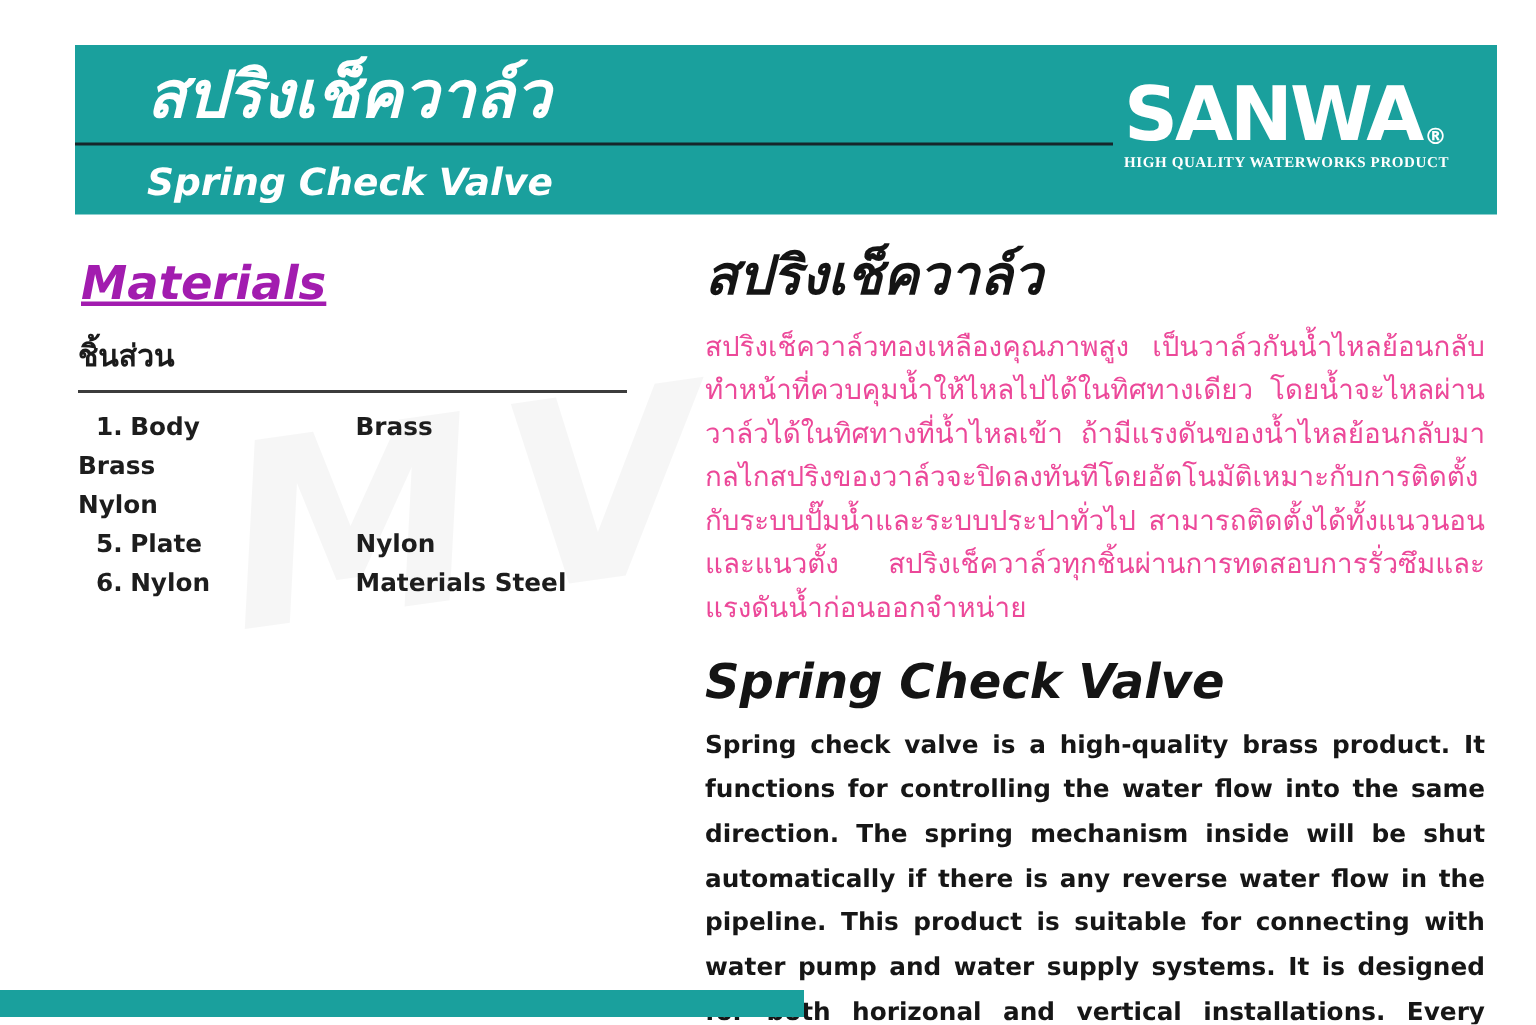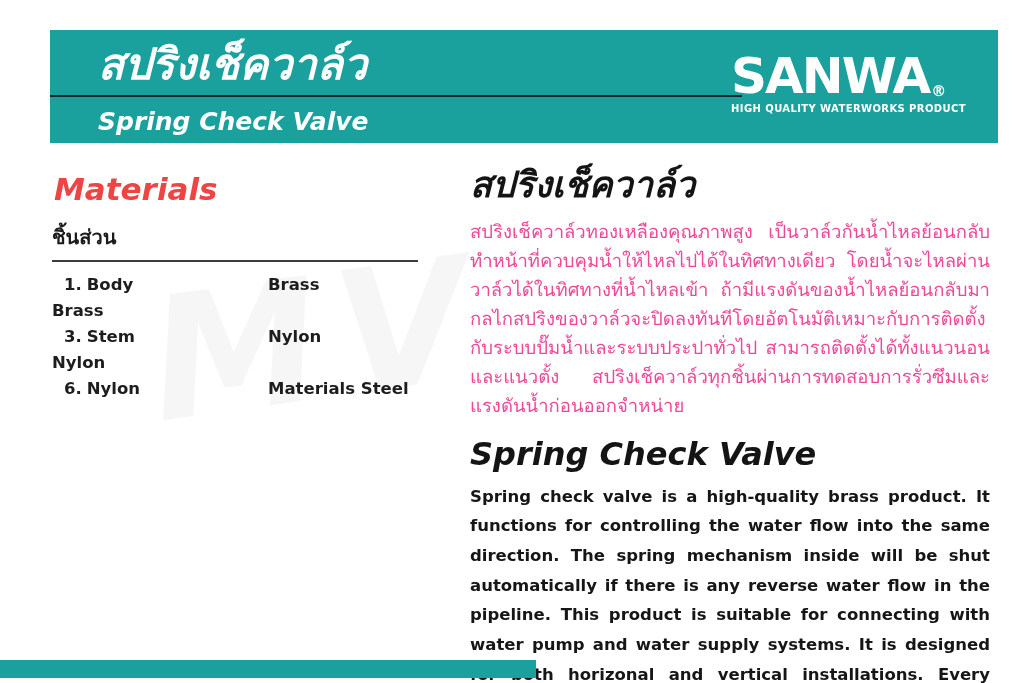--- a/index.html
+++ b/index.html
@@ -57,48 +57,48 @@
   }
   .brand-reg {
     font-size:15px; font-weight:700; color:#ffffff;
     margin-left:2px; position:relative; bottom:1px;
   }
   .brand-tagline {
     margin-top:4px;
     font-size:10px; font-weight:700;
     letter-spacing:0.4px; color:#ffffff;
     white-space:nowrap;
+    font-family:Liberation Serif, serif;
   }
   
   .content {
     position:absolute; left:0; top:165px;
     width:1024px;
     padding:0 34px 0 52px;
     display:grid;
     grid-template-columns:366px 520px;
     column-gap:52px;
   }
   .materials-heading {
     font-size:31px; font-weight:800; font-style:italic;
-    color:#ef4444; margin:6px 0 14px 2px;
+    color:#a21caf; margin:6px 0 14px 2px;text-decoration:underline;
   }
   .materials-table { width:100%; }
   .materials-head {
     display:grid; grid-template-columns:185px 1fr;
     font-size:20px; font-weight:600;
     padding-bottom:7px;
     border-bottom:2px solid #3c3c3c;
   }
   .materials-body { padding-top:9px; }
   .materials-row {
     display:grid; grid-template-columns:185px 1fr;
     font-size:16.5px; font-weight:600;
     padding:3.5px 0;
     color:#1d1d1d;
-    gap:31px;
   }
   .part-cell { padding-left:12px; white-space:nowrap; }
   .row-no { margin-right:5px; }
   
   .desc-heading-th {
     font-size:36px; font-weight:800; font-style:italic;
     color:#141414; margin:0 0 12px 0; line-height:1.1;
   }
   .desc-body-th {
     font-size:18.5px; font-weight:500; line-height:1.57;
@@ -150,24 +150,24 @@
         </div>
         <div class="materials-body">
           <div class="materials-row">
             <div class="part-cell"><span class="row-no">1.</span><span>Body</span></div>
             <div>Brass</div>
           </div>
           <div class="materials-row">
             <div>Brass</div>
           </div>
           <div class="materials-row">
-            <div class="part-cell"><span class="row-no">3.</span><span>Stem</span></div>
             <div>Nylon</div>
           </div>
           <div class="materials-row">
+            <div class="part-cell"><span class="row-no">5.</span><span>Plate</span></div>
             <div>Nylon</div>
           </div>
           <div class="materials-row">
             <div class="part-cell"><span class="row-no">6.</span><span>Nylon</span></div>
             <div>Materials Steel</div>
           </div>
         </div>
       </div>
     </section>
 

